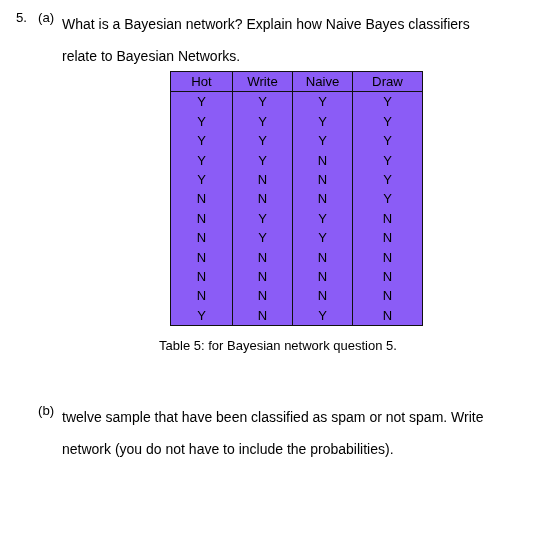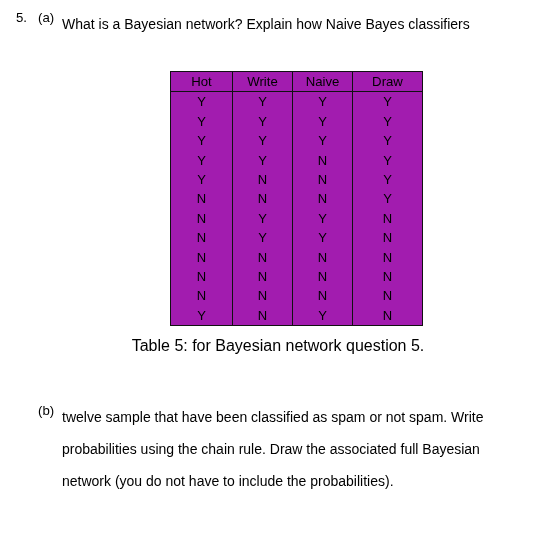--- a/index.html
+++ b/index.html
@@ -65,21 +65,21 @@
   
   .table-wrap {
     position: absolute;
     left: 170px;
     top: 71px;
   }
   table.data-table {
     border-collapse: collapse;
     font-size: 13px;
     border: 1px solid #111111;
-    background: #a21caf;
+    background: #8b5cf6;
   }
   table.data-table th,
   table.data-table td {
     border-left: 1px solid #111111;
     border-right: 1px solid #111111;
     text-align: center;
     font-weight: normal;
     padding: 0;
     height: 19.4px;
     line-height: 19.4px;
@@ -99,34 +99,35 @@
   .col-dear { width: 47px; }
   .col-spam { width: 57px; }
 
   
   .caption {
     position: absolute;
     left: 0;
     top: 337px;
     width: 556px;
     text-align: center;
-    font-size: 16px;
+    font-size: 13px;
     line-height: 18px;
   }
 </style>
 </head>
 <body>
 
 <div class="page">
 
   <div class="qblock" id="question-a">
     <span class="q-number">5.</span>
     <span class="q-letter">(a)</span>
     <div class="q-text">
       <span class="line">What is a Bayesian network? Explain how Naive Bayes classifiers</span>
+      <span class="line">relate to Bayesian Networks.</span>
     </div>
   </div>
 
   <div class="table-wrap">
     <table class="data-table">
       <thead>
         <tr>
           <th class="col-hot">Hot</th>
           <th class="col-free">Write</th>
           <th class="col-dear">Naive</th>
@@ -209,18 +210,17 @@
         </tbody>
     </table>
   </div>
 
   <div class="caption">Table 5: for Bayesian network question 5.</div>
 
   <div class="qblock" id="question-b">
     <span class="q-letter">(b)</span>
     <div class="q-text">
       <span class="line">twelve sample that have been classified as spam or not spam. Write</span>
-      <span class="line">probabilities using the chain rule. Draw the associated full Bayesian</span>
       <span class="line">network (you do not have to include the probabilities).</span>
     </div>
   </div>
 
 </div>
 
 </body></html>

